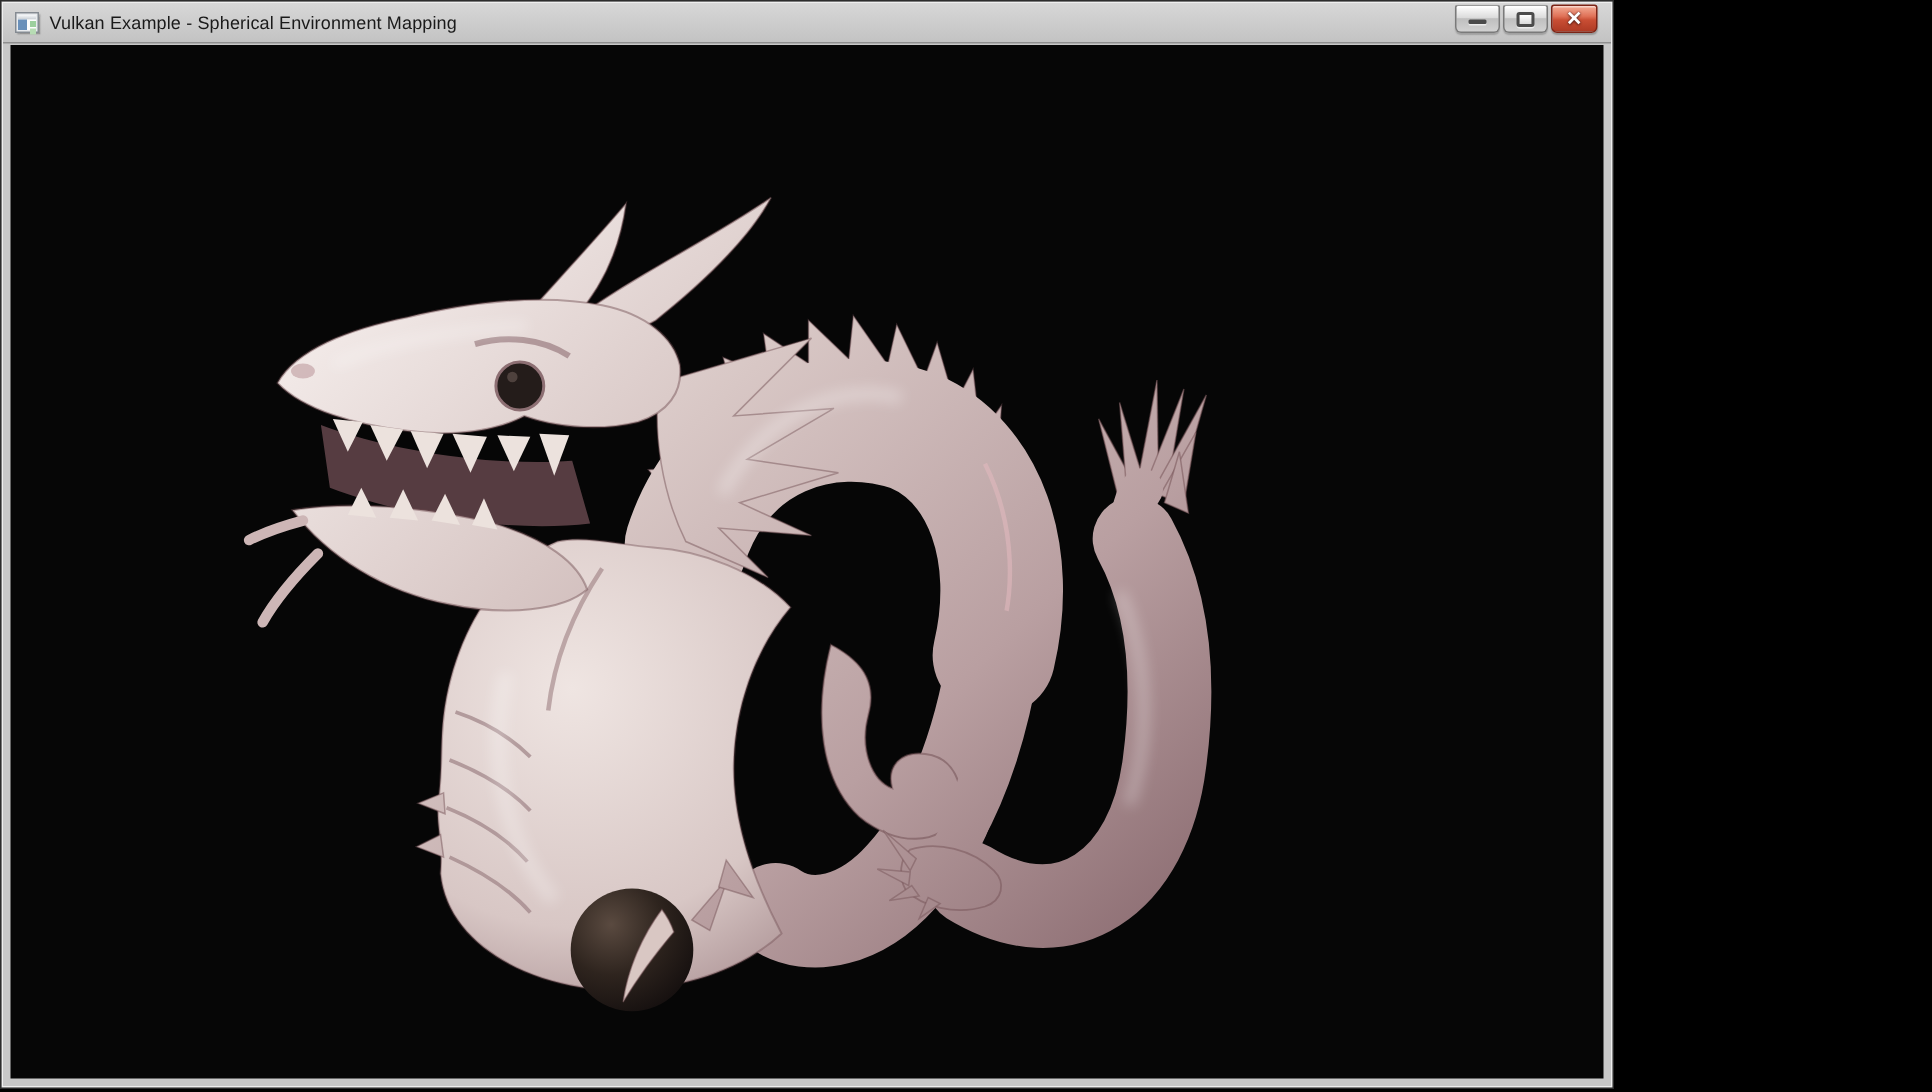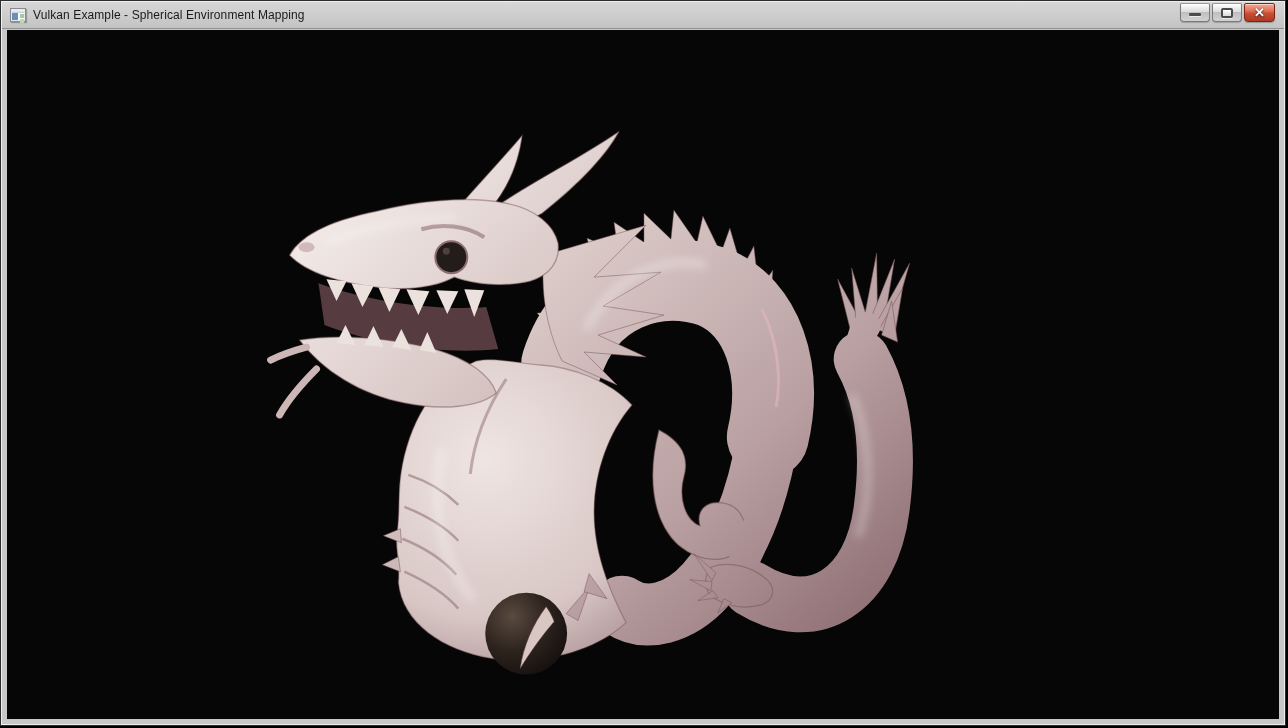--- a/index.html
+++ b/index.html
@@ -1,21 +1,21 @@
 <!DOCTYPE html>
 <html style="--frame: #c8c8c8; --frame-edge: #2c2c2c; --frame-highlight: #efefef; --titlebar-top: #d7d7d7; --titlebar-bottom: #c3c3c3; --titlebar-separator: #8f8f8f; --title-text: #1a1a1a; --btn-border: #7a7a7a; --close-border: #7c2416; --viewport-bg: #060606; --dragon-highlight: #f6efed; --dragon-base: #d8c7c5; --dragon-mid: #b99fa1; --dragon-shadow: #8e6f74; --dragon-crease: #7c585e; --dragon-belly-light: #efe5e2; --dragon-teeth: #ece2dd; --dragon-eye: #241c1a; --ball-light: #5a4a40; --ball-mid: #2e241e; --ball-dark: #171110;"><head>
 <meta charset="utf-8">
 <style>
   html,body{margin:0;padding:0;background:#000;}
   *{box-sizing:border-box;}
   body{font-family:"Liberation Sans", sans-serif;}
 
   .window{
     position:relative;
-    width:1286px;height:726px;
+    width:1076px;height:726px;
     margin:0;
     border:1px solid var(--frame-edge,#2c2c2c);
     background:var(--frame,#c8c8c8);
     box-shadow:inset 0 0 0 1px var(--frame-highlight,#efefef);
   }
 
   .titlebar{
     position:absolute;left:1px;right:1px;top:1px;height:27px;
     display:flex;align-items:center;
     padding:0 8px;

